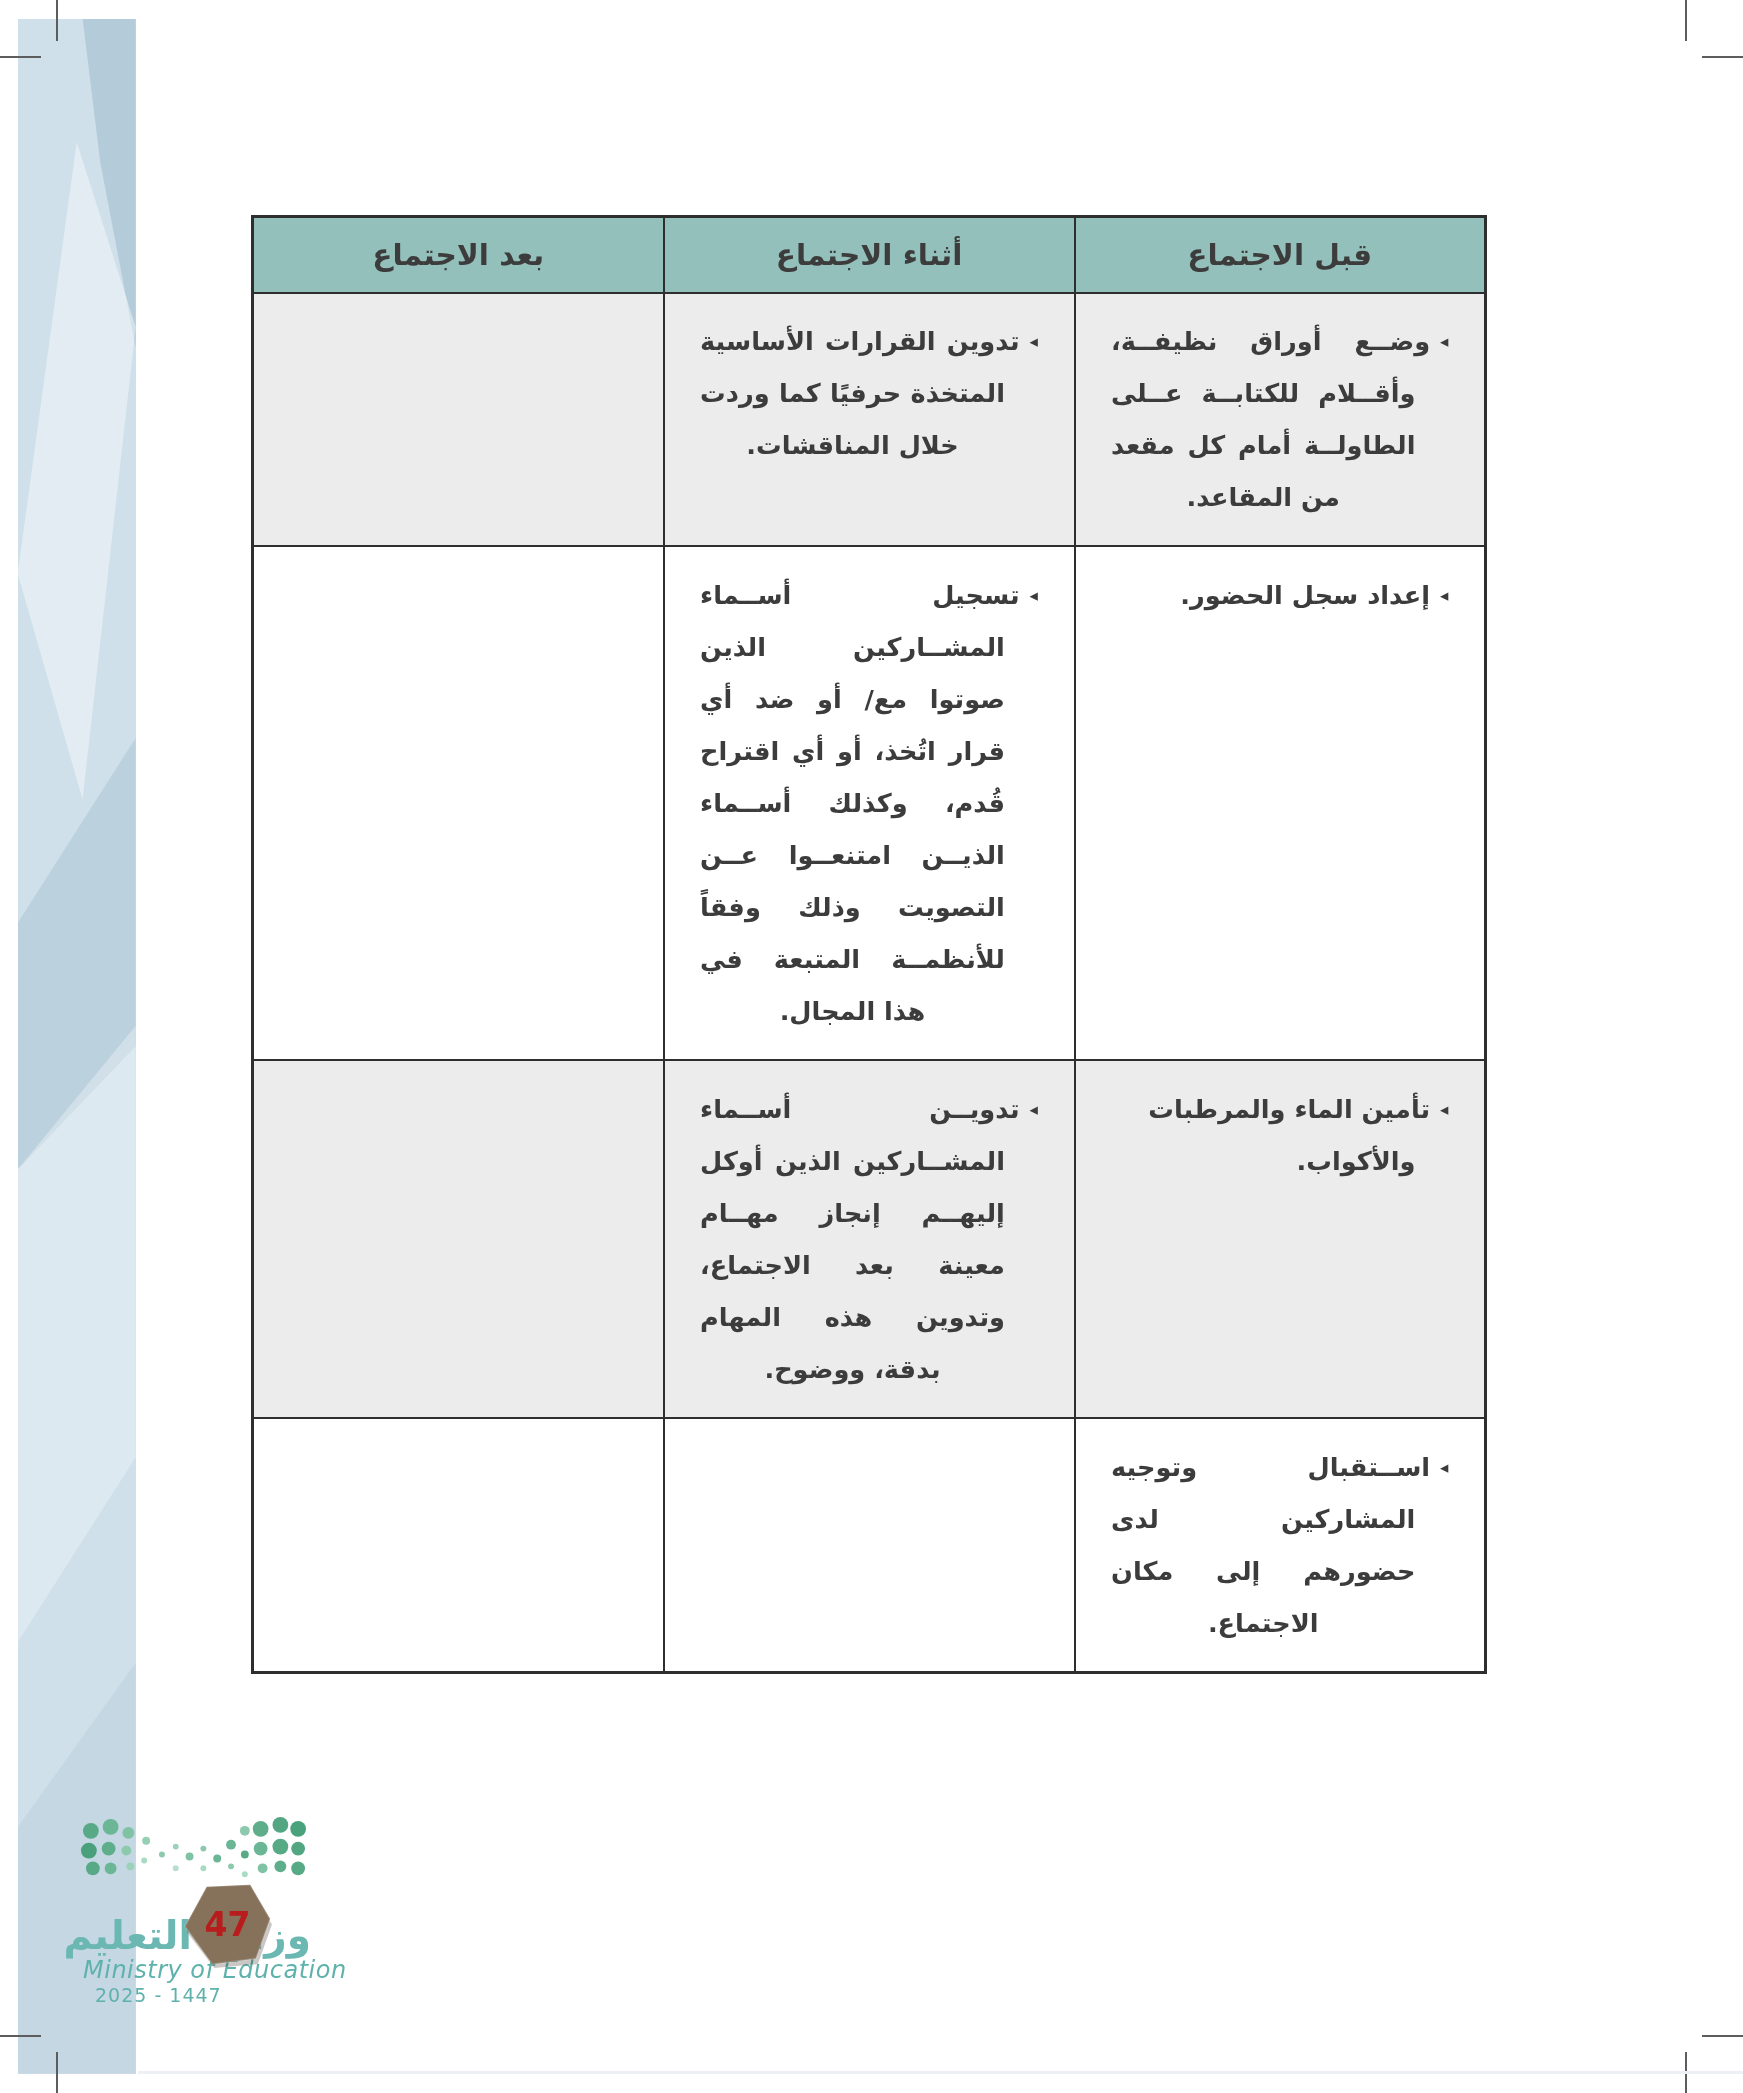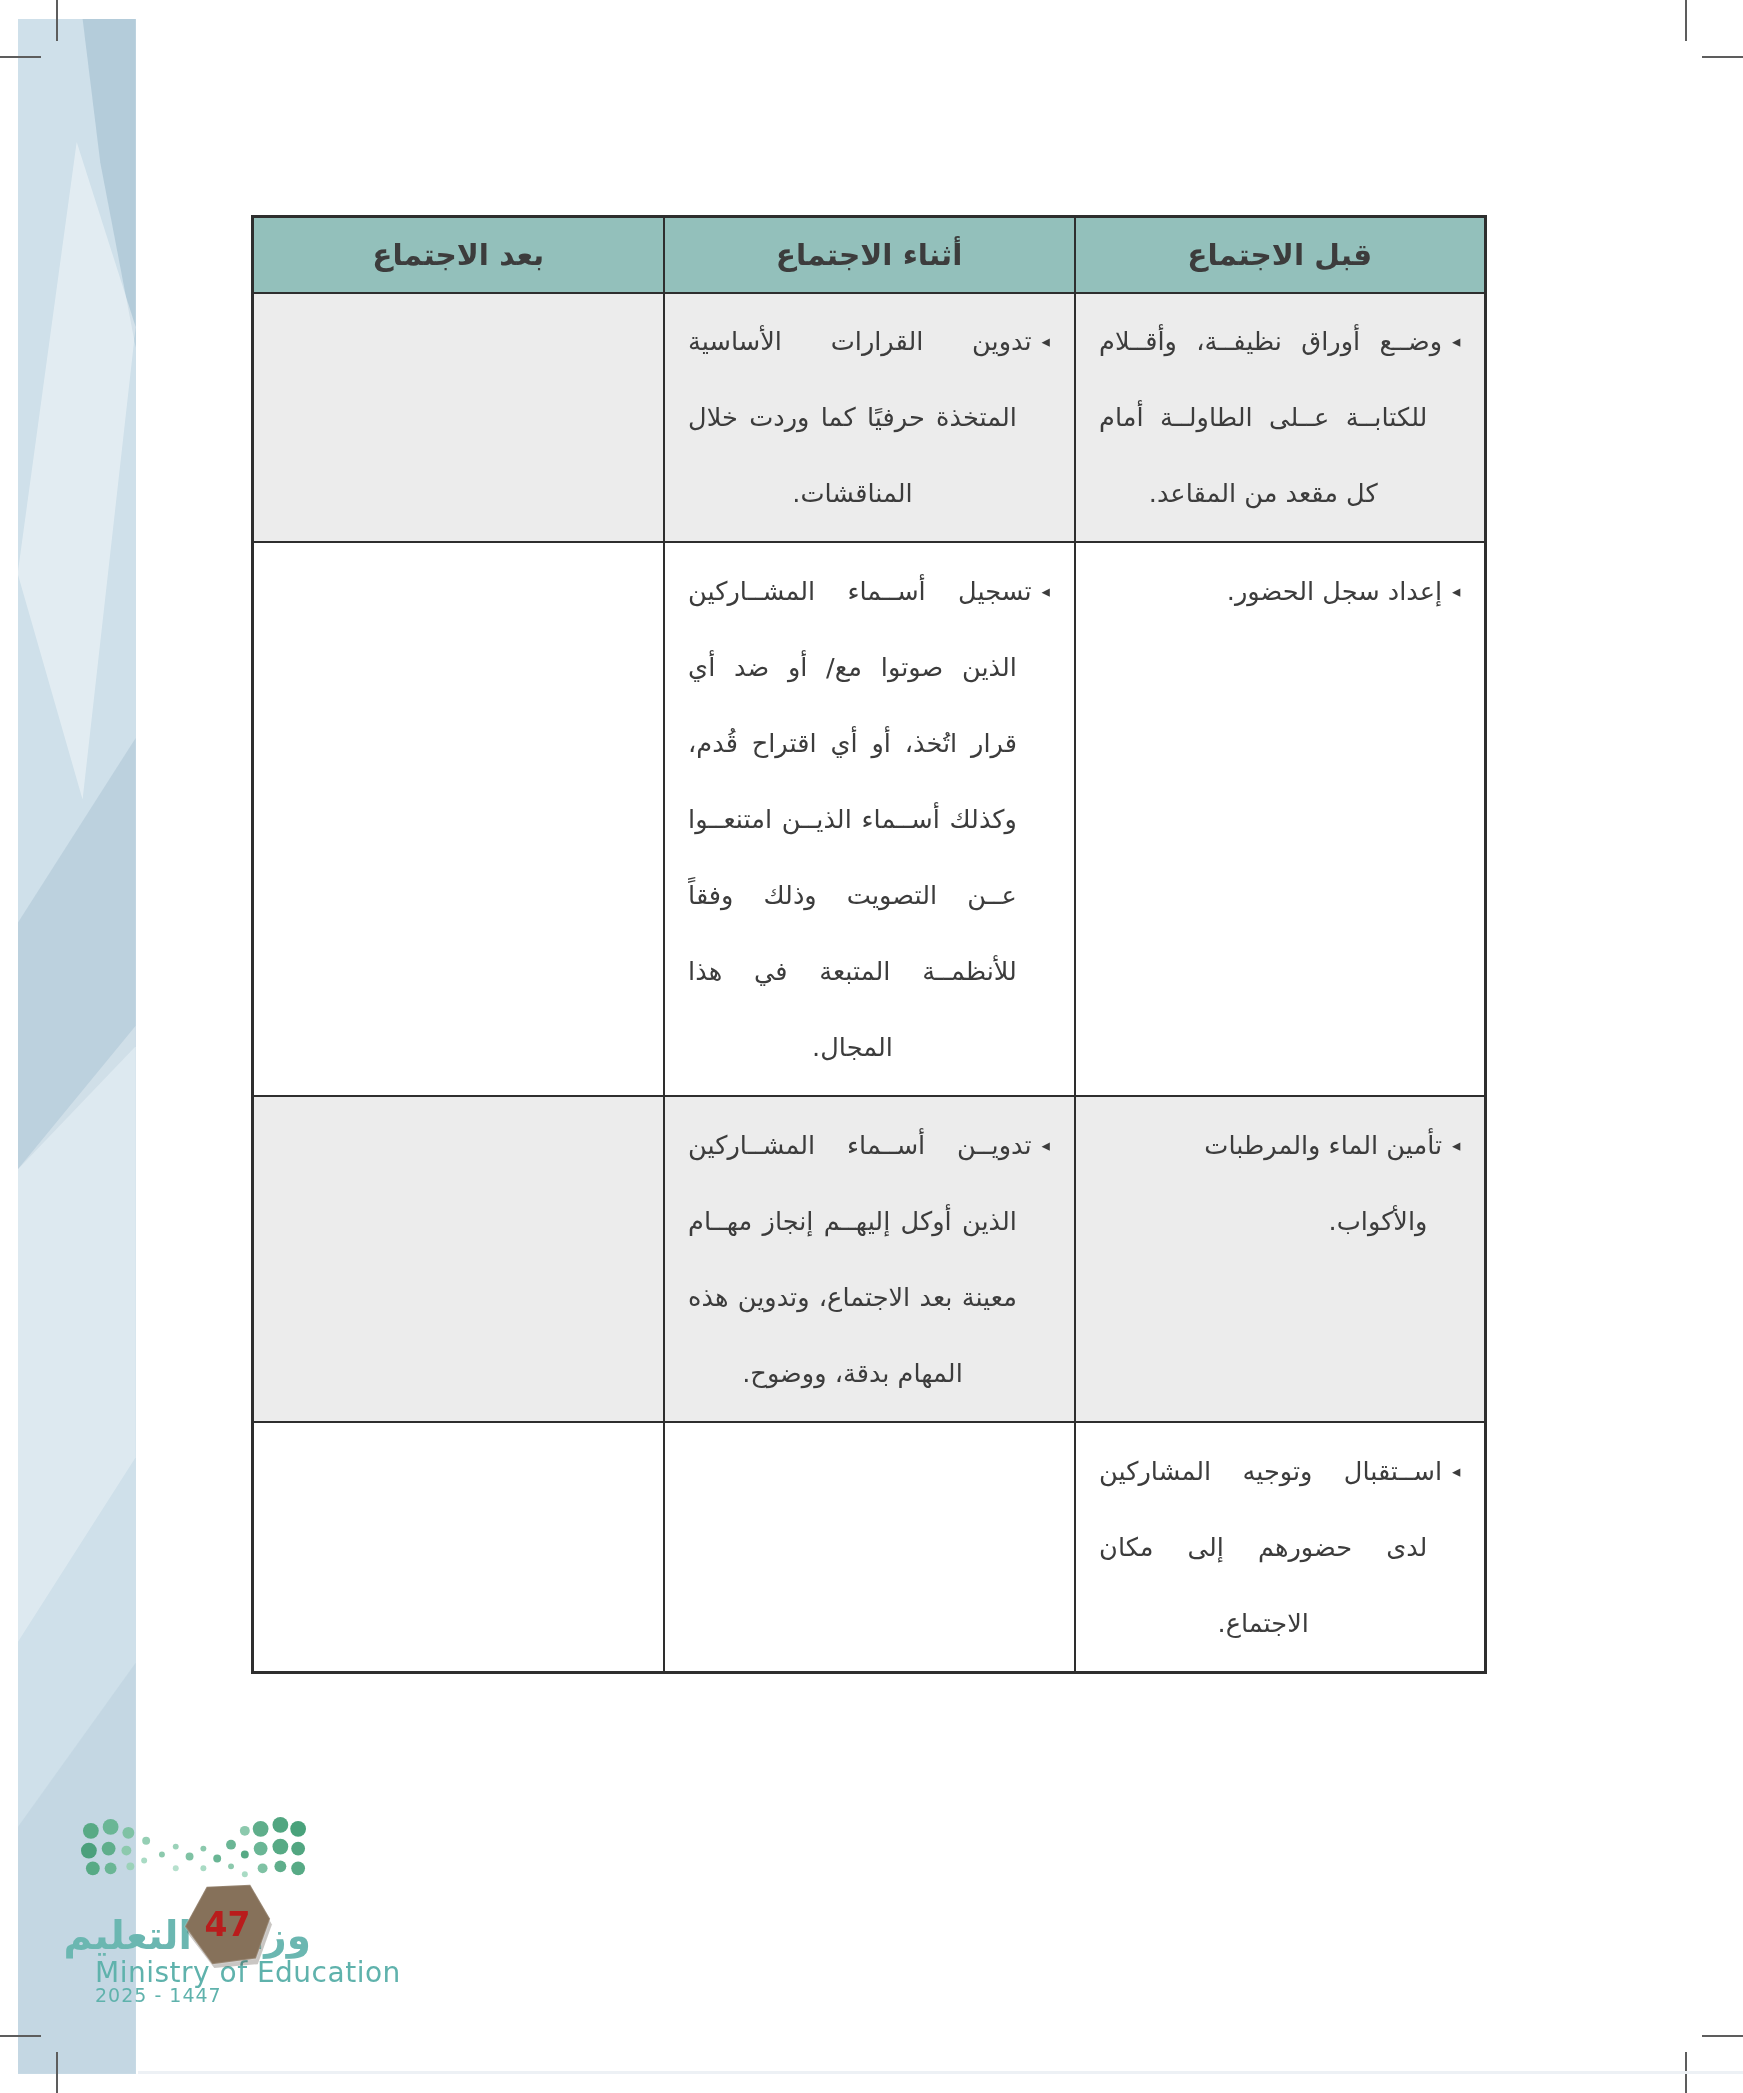--- a/index.html
+++ b/index.html
@@ -61,45 +61,45 @@
   .meeting-table tbody tr:nth-child(odd) td{background:var(--row_alt_bg);}
   .meeting-table tbody tr:nth-child(even) td{background:var(--row_bg);}
   .meeting-table tbody tr:nth-child(1){height:188px;}
   .meeting-table tbody tr:nth-child(2){height:366px;}
   .meeting-table tbody tr:nth-child(3){height:252px;}
   .meeting-table tbody tr:nth-child(4){height:194px;}
   .meeting-table tbody tr:nth-child(5){height:241px;}
   .meeting-table tbody tr:nth-child(6){height:130px;}
   .meeting-table td{padding:9.9px 23.6px;}
   p.item{
-    margin:0;
-    font-size:25.6px;font-weight:normal;
-    line-height:76px;
+    margin:12px;
+    font-size:25.6px;font-weight:bold;
+    line-height:52px;
     text-align:justify;text-align-last:center;
     padding-right:33px;text-indent:-33px;
     direction:rtl;
   }
   p.item.single{text-align:right;text-align-last:right;}
   .bullet{font-size:16.7px;margin-left:9.9px;vertical-align:3px;}
   
   .logo-dots{position:absolute;left:81px;top:1817px;}
   .logo-ar{
     position:absolute;left:94px;top:1913px;width:217px;
     font-size:39px;font-weight:bold;color:#6bb7b1;
     direction:rtl;text-align:left;white-space:nowrap;z-index:1;
   }
   .hexagon{position:absolute;left:180px;top:1881px;z-index:2;}
   .hex-num{
     position:absolute;left:180px;top:1881px;width:95px;height:87px;
     display:flex;align-items:center;justify-content:center;
     color:#b91c1c;font-size:33px;font-weight:bold;z-index:3;
   }
   .logo-en{
-    position:absolute;left:95px;top:1956px;
-    font-size:28px;color:var(--accent_teal);letter-spacing:0.5px;z-index:1;
+    position:absolute;left:83px;top:1956px;
+    font-size:24px;color:var(--accent_teal);letter-spacing:0.5px;z-index:1;font-style:italic;
   }
   .logo-years{
     position:absolute;left:95px;top:1984px;
     font-size:19px;color:var(--accent_teal);letter-spacing:1px;z-index:1;
   }
 </style>
 </head>
 <body>
 
 <div class="page">

